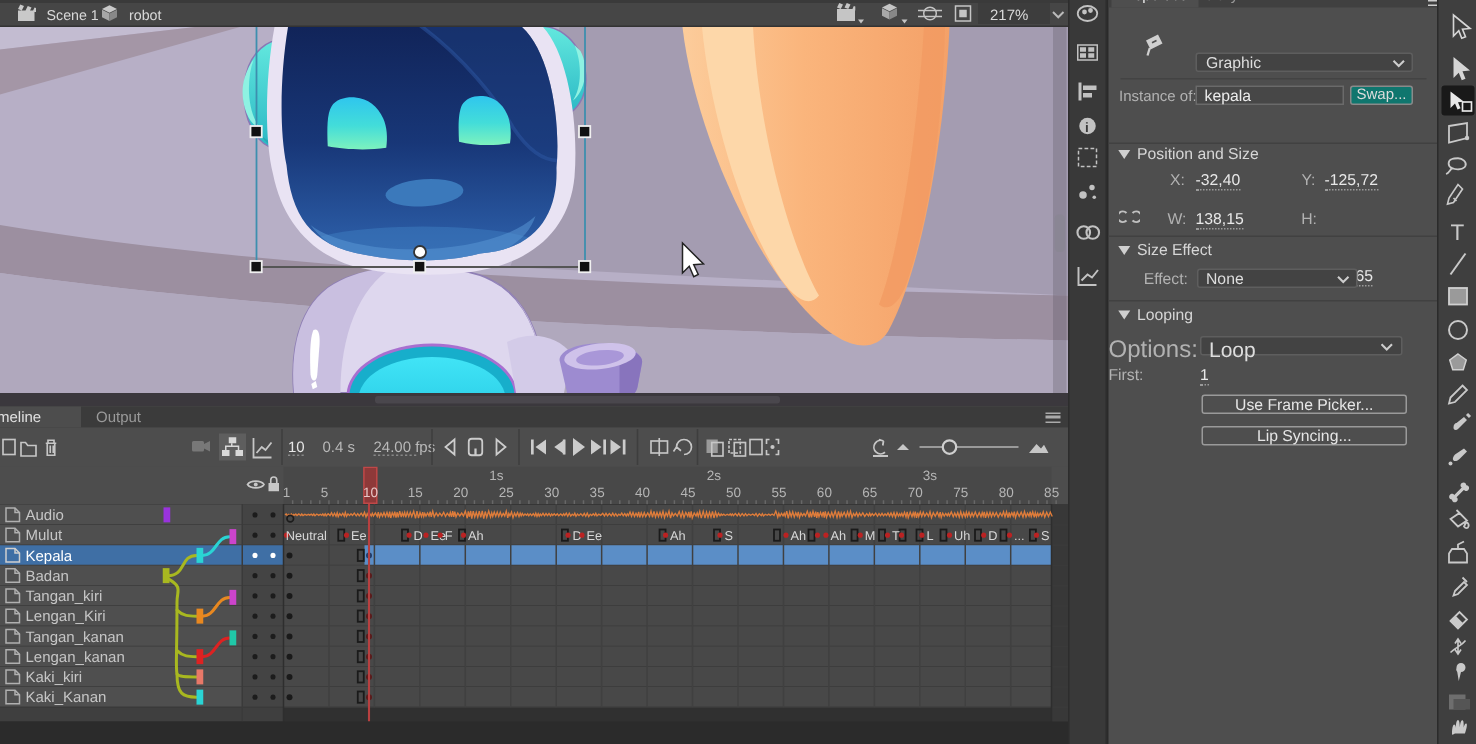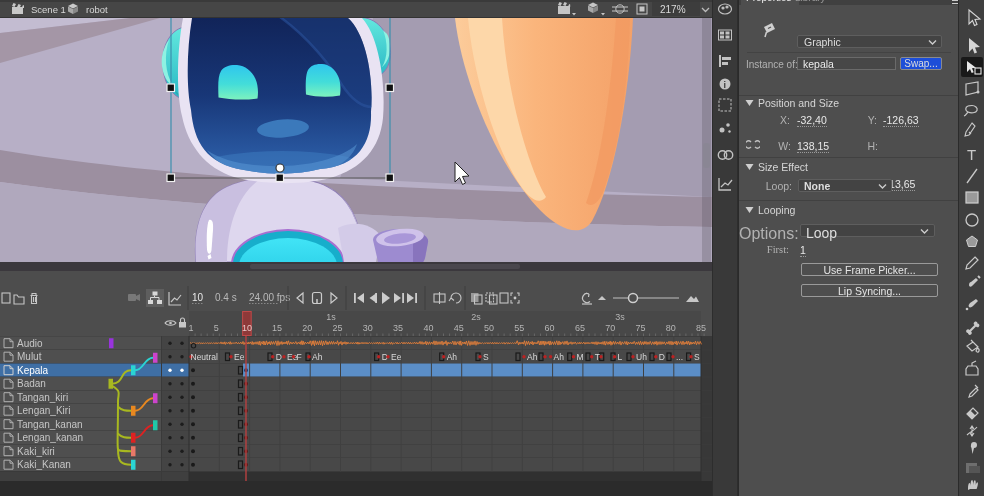--- a/index.html
+++ b/index.html
@@ -157,20 +157,28 @@
 
 <div class="abs" style="left:0;top:262px;width:712px;height:9px;background:#3b383d;">
   <div class="abs" style="left:250px;top:2px;width:270px;height:5px;background:#4a474d;border-radius:2px;"></div>
 </div>
 
 <div class="abs" style="left:702px;top:18px;width:9px;height:244px;background:#4b4753;opacity:0.25;"></div>
 <div class="abs" style="left:703px;top:143px;width:7px;height:25px;background:#8a8694;border-radius:3px;opacity:0.9;"></div>
 
 <div id="timeline" class="abs" style="left:0;top:271px;width:712px;height:225px;background:#4d4d4d;">
 
+  <div class="abs" style="left:0;top:0;width:712px;height:14px;background:#3b3b3b;">
+    <div class="abs" style="left:0;top:0;width:54px;height:14px;background:#4d4d4d;"></div>
+    <div class="txt" style="left:-2px;top:2px;font-size:10px;color:#e0e0e0;">meline</div>
+    <div class="txt" style="left:64px;top:2px;font-size:10px;color:#9a9a9a;">Output</div>
+    <div class="abs" style="left:697px;top:4px;width:10px;height:7px;border-top:1.5px solid #aaa;border-bottom:1.5px solid #aaa;">
+          <div style="height:2px;margin-top:1.2px;background:#aaa;"></div>
+        </div>
+  </div>
 
   <svg class="abs" style="left:0;top:14px;" width="712" height="26" viewBox="0 0 712 26">
     <rect x="0" y="0" width="712" height="26" fill="#4d4d4d"></rect>
     <g transform="translate(0,-11)">
 
     <g fill="none" stroke="#c6c6c6" stroke-width="1.1">
       <rect x="2" y="19" width="8" height="10"></rect>
       <path d="M14,21 h3 l1.5,2 h5.5 v7 h-10 z"></path>
       <path d="M30.5,21.5 h7 M32,21 v-1.5 h4 v1.5 M31.5,21.5 v8 h5 v-8 M33.5,23 v5 M35.5,23 v5"></path>
     </g>
@@ -670,68 +678,68 @@
     <svg class="abs" style="right:4px;top:3px;" width="9" height="7">
           <path d="M1,1.5 l3.5,3.5 3.5,-3.5" stroke="#ccc" fill="none" stroke-width="1.4"></path>
         </svg>
   </div>
   <div class="abs" style="left:8px;top:52px;width:204px;height:1px;background:#434343;"></div>
 
   <div class="txt" style="left:7px;top:59px;font-size:10px;color:#b2b2b2;">Instance of:</div>
   <div class="abs" style="left:58px;top:57px;width:99px;height:13px;background:#474747;border:1px solid #6a6a6a;">
     <div class="txt" style="left:5px;top:0px;font-size:10.5px;color:#ececec;">kepala</div>
   </div>
-  <div class="abs" style="left:161px;top:57px;width:42px;height:13px;background:#1d4ed8;border:1px solid #8a8a8a;border-radius:2px;">
+  <div class="abs" style="left:161px;top:57px;width:42px;height:13px;background:#0f766e;border:1px solid #8a8a8a;border-radius:2px;">
     <div class="txt" style="left:50%;transform:translateX(-50%);top:0px;font-size:10px;color:#dcdcdc;">Swap...</div>
   </div>
   <div class="abs" style="left:0px;top:95px;width:220px;height:1px;background:#414141;"></div>
 
   <svg class="abs" style="left:6px;top:99px;" width="10" height="8">
         <path d="M0.5,1 h8 l-4,6 z" fill="#cfcfcf"></path>
       </svg>
   <div class="txt" style="left:19px;top:97px;font-size:10.5px;color:#d6d6d6;">Position and Size</div>
   <div class="txt" style="left:0px;top:114px;width:51px;font-size:10.5px;color:#b2b2b2;text-align:right;">X:</div>
   <div class="txt" style="left:58px;top:114px;font-size:10.5px;color:#e8e8e8;border-bottom:1px dotted #9a9a9a;">-32,40</div>
   <div class="txt" style="left:0px;top:114px;width:138px;font-size:10.5px;color:#b2b2b2;text-align:right;">Y:</div>
-  <div class="txt" style="left:144px;top:114px;font-size:10.5px;color:#e8e8e8;border-bottom:1px dotted #9a9a9a;">-126,63</div>
+  <div class="txt" style="left:144px;top:114px;font-size:10.5px;color:#e8e8e8;border-bottom:1px dotted #9a9a9a;">-125,72</div>
   <svg class="abs" style="left:7px;top:138px;" width="14" height="13" viewBox="0 0 14 13">
     <path d="M5,4 a3.5,3.5 0 1 0 0,5" fill="none" stroke="#c0c0c0" stroke-width="1.4"></path>
     <path d="M9,9 a3.5,3.5 0 1 0 0,-5" fill="none" stroke="#c0c0c0" stroke-width="1.4"></path>
   </svg>
   <div class="txt" style="left:0px;top:140px;width:52px;font-size:10.5px;color:#b2b2b2;text-align:right;">W:</div>
   <div class="txt" style="left:58px;top:140px;font-size:10.5px;color:#e8e8e8;border-bottom:1px dotted #9a9a9a;">138,15</div>
   <div class="txt" style="left:0px;top:140px;width:139px;font-size:10.5px;color:#b2b2b2;text-align:right;">H:</div>
   <div class="txt" style="left:145px;top:150px;font-size:10.5px;color:#e8e8e8;border-bottom:1px dotted #9a9a9a;margin-top:28px;">113,65</div>
   <div class="abs" style="left:0px;top:157px;width:220px;height:1px;background:#414141;"></div>
 
   <svg class="abs" style="left:6px;top:163px;" width="10" height="8">
         <path d="M0.5,1 h8 l-4,6 z" fill="#cfcfcf"></path>
       </svg>
   <div class="txt" style="left:19px;top:161px;font-size:10.5px;color:#d6d6d6;">Size Effect</div>
-  <div class="txt" style="left:0px;top:180px;width:53px;font-size:10.5px;color:#b2b2b2;text-align:right;">Loop:</div>
-  <div class="abs" style="left:59px;top:179px;width:94px;height:13px;background:#434343;border:1px solid #5e5e5e;border-radius:2px;font-weight:bold;">
+  <div class="txt" style="left:0px;top:180px;width:53px;font-size:10.5px;color:#b2b2b2;text-align:right;">Effect:</div>
+  <div class="abs" style="left:59px;top:179px;width:107px;height:13px;background:#434343;border:1px solid #5e5e5e;border-radius:2px;">
     <div class="txt" style="left:5px;top:0px;font-size:10.5px;color:#dedede;">None</div>
     <svg class="abs" style="right:4px;top:3px;" width="9" height="7">
           <path d="M1,1.5 l3.5,3.5 3.5,-3.5" stroke="#ccc" fill="none" stroke-width="1.4"></path>
         </svg>
   </div>
   <div class="abs" style="left:0px;top:200px;width:220px;height:1px;background:#414141;"></div>
 
   <svg class="abs" style="left:6px;top:206px;" width="10" height="8">
         <path d="M0.5,1 h8 l-4,6 z" fill="#cfcfcf"></path>
       </svg>
   <div class="txt" style="left:19px;top:204px;font-size:10.5px;color:#d6d6d6;">Looping</div>
   <div class="txt" style="left:0px;top:225px;width:50px;font-size:16px;color:#b2b2b2;text-align:right;">Options:</div>
   <div class="abs" style="left:61px;top:224px;width:135px;height:13px;background:#434343;border:1px solid #5e5e5e;border-radius:2px;">
     <div class="txt" style="left:5px;top:0px;font-size:14px;color:#dedede;">Loop</div>
     <svg class="abs" style="right:5px;top:3px;" width="9" height="7">
           <path d="M1,1.5 l3.5,3.5 3.5,-3.5" stroke="#ccc" fill="none" stroke-width="1.4"></path>
         </svg>
   </div>
-  <div class="txt" style="left:0px;top:244px;width:50px;font-size:10.5px;color:#b2b2b2;text-align:right;font-family:Liberation Serif, serif;">First:</div>
+  <div class="txt" style="left:0px;top:244px;width:50px;font-size:10.5px;color:#b2b2b2;">First:</div>
   <div class="txt" style="left:61px;top:244px;font-size:10.5px;color:#e8e8e8;border-bottom:1px dotted #9a9a9a;">1</div>
   <div class="abs" style="left:62px;top:263px;width:137px;height:13px;background:#4e4e4e;border:1px solid #9a9a9a;border-radius:2px;text-align:right;">
     <div class="txt" style="left:50%;transform:translateX(-50%);top:0px;font-size:10.5px;color:#e6e6e6;">Use Frame Picker...</div>
   </div>
   <div class="abs" style="left:62px;top:284px;width:137px;height:13px;background:#4e4e4e;border:1px solid #9a9a9a;border-radius:2px;">
     <div class="txt" style="left:50%;transform:translateX(-50%);top:0px;font-size:10.5px;color:#e6e6e6;">Lip Syncing...</div>
   </div>
 </div>
 
 <div id="tools" class="abs" style="left:958px;top:0;width:26px;height:496px;background:#3f3f3f;border-left:1px solid #2b2b2b;">

